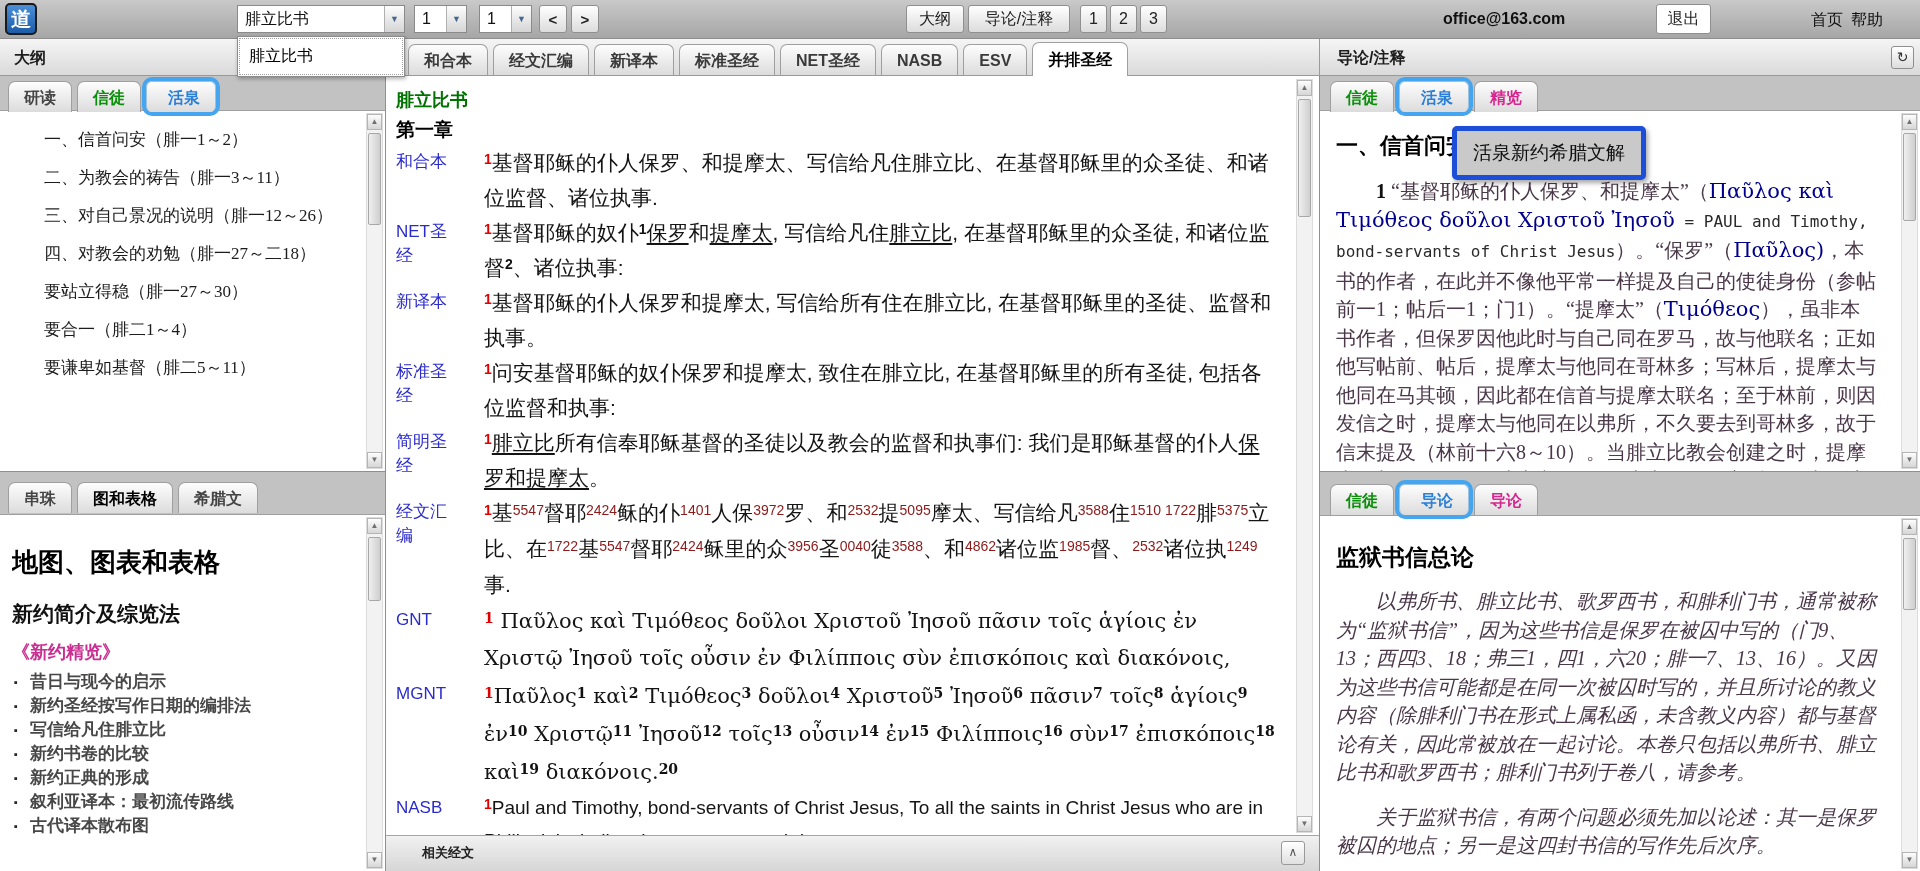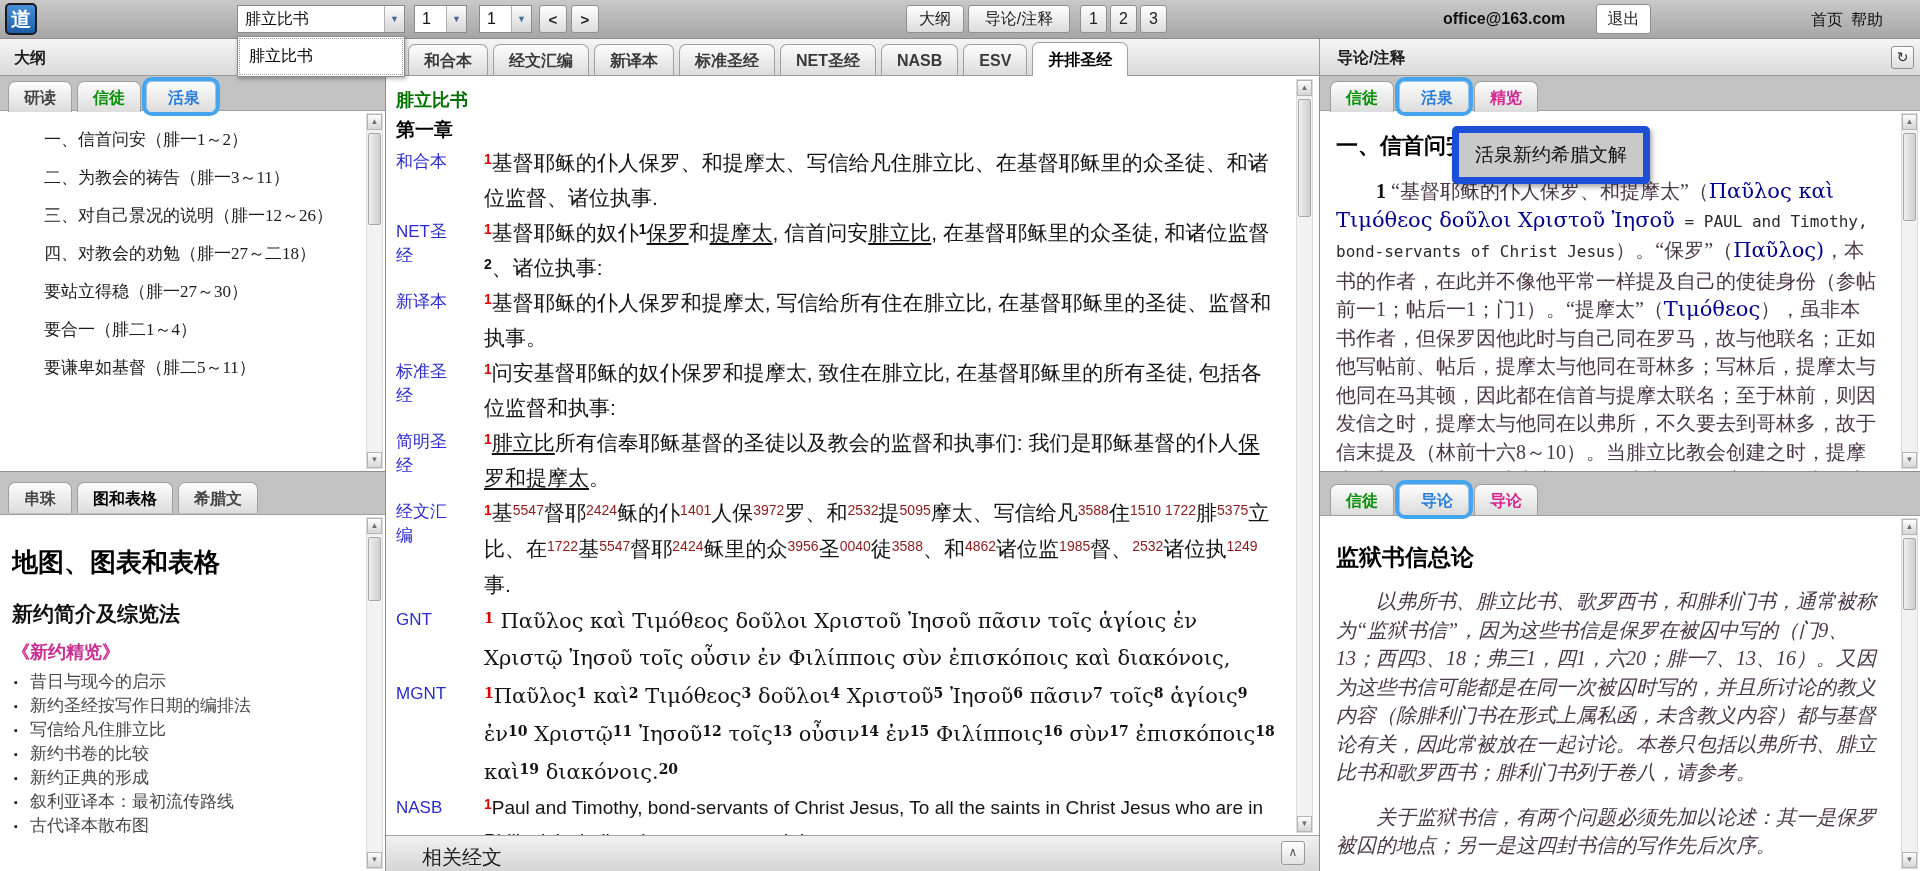--- a/index.html
+++ b/index.html
@@ -25,21 +25,21 @@
           border:1px solid #8f8f8f;border-radius:3px;font-size:15px;color:#222;
           display:flex;align-items:center;justify-content:center;box-sizing:border-box;}
   #btn-prev{left:539px;width:28px;font-weight:bold;}
   #btn-next{left:571px;width:28px;font-weight:bold;}
   #btn-outline{left:906px;width:58px;font-size:16px;}
   #btn-intro{left:968px;width:102px;font-size:16px;}
   #btn-p1{left:1080px;width:27px;font-size:16px;}
   #btn-p2{left:1110px;width:27px;font-size:16px;}
   #btn-p3{left:1140px;width:27px;font-size:16px;}
   #account{position:absolute;top:10px;left:1443px;font-weight:bold;font-size:16px;color:#101010;}
-  #btn-logout{left:1596px;top:4px;width:55px;height:30px;background:#fff;font-size:16px;}
+  #btn-logout{left:1656px;top:4px;width:55px;height:30px;background:#fff;font-size:16px;}
   #home-help{position:absolute;top:10px;left:1811px;font-size:16px;color:#101010;}
   #home-help span{margin-right:8px;cursor:pointer;}
 
   
   .subbar{position:absolute;top:39px;left:0;width:1920px;height:37px;box-sizing:border-box;
           background:linear-gradient(#f5f5f5,#dadada);border-bottom:1px solid #9a9a9a;z-index:5;}
   .subbar .vdiv{position:absolute;top:0;height:37px;width:1px;background:#9a9a9a;}
   #pane-title-left{position:absolute;left:14px;top:9px;font-weight:bold;font-size:16px;color:#1d1d1d;}
   #pane-title-right{position:absolute;left:1337px;top:9px;font-weight:bold;font-size:16px;color:#1d1d1d;}
   #refresh-btn{position:absolute;left:1891px;top:7px;width:23px;height:23px;box-sizing:border-box;
@@ -80,21 +80,21 @@
   .outline-item{font-family:"Liberation Serif",serif;font-size:17px;color:#1c1c1c;
                 text-indent:2em;margin:15px 0;line-height:23px;cursor:pointer;}
 
   
   #resources-box{position:absolute;left:0;top:514px;width:385px;height:357px;background:#fff;
                  border-top:1px solid #9f9f9f;box-sizing:border-box;overflow:hidden;}
   #resources-content{position:absolute;left:12px;top:0;right:40px;bottom:0;overflow:hidden;}
   #map-title{font-size:26px;font-weight:bold;color:#000;margin:30px 0 8px;}
   #map-subtitle{font-family:"Liberation Serif",serif;font-size:21px;font-weight:bold;color:#111;margin:20px 0 6px;}
   #series-title{font-family:"Liberation Serif",serif;font-size:18px;font-weight:bold;color:#c92f90;margin:12px 0 6px;}
-  #map-links{list-style:none;margin:2px 0 0;padding:0;}
+  #map-links{list-style:none;margin:2px 0 0;padding:0;font-weight:bold;}
   .map-link{font-family:"Liberation Serif",serif;font-size:17px;color:#474747;line-height:24px;
             padding-left:18px;position:relative;cursor:pointer;}
   .map-link::before{content:"▪";position:absolute;left:2px;top:0;color:#222;font-size:11px;}
 
   
   #center-panel{position:absolute;left:385px;top:76px;width:935px;height:795px;background:#fff;
                 border-left:1px solid #8f8f8f;border-right:1px solid #8f8f8f;box-sizing:border-box;overflow:hidden;}
   #bible-content{position:absolute;left:10px;top:12px;right:44px;bottom:36px;overflow:hidden;}
   #book-title{color:#007200;font-weight:bold;font-size:18px;margin:0 0 5px;}
   #chapter-title{font-weight:bold;font-size:19px;color:#000;margin:4px 0 2px;}
@@ -107,36 +107,36 @@
   .vtext.greekn{font-size:21px;line-height:38px;font-family:"DejaVu Serif","Liberation Serif",serif;}
   .vtext.nasb{font-size:19px;line-height:33px;}
   .sup{font-size:14px;font-weight:bold;vertical-align:top;position:relative;top:-3px;}
   .sup.red{color:#e00000;}
   .sup.blk{color:#111;}
   .sup.st{color:#8b1a1a;font-size:14px;font-weight:normal;}
   .useg{text-decoration:underline;text-underline-offset:3px;}
   .grseg{font-family:"DejaVu Serif","Liberation Serif",serif;}
   #related-bar{position:absolute;left:0;bottom:0;width:100%;height:36px;box-sizing:border-box;
                background:linear-gradient(#f1f1f1,#d6d6d6);border-top:1px solid #a5a5a5;}
-  #related-label{position:absolute;left:36px;top:8px;font-weight:normal;font-size:20px;color:#222;}
+  #related-label{position:absolute;left:36px;top:8px;font-weight:bold;font-size:13px;color:#222;}
   #related-collapse{position:absolute;right:14px;top:5px;width:24px;height:24px;box-sizing:border-box;
                     border:1px solid #999;border-radius:3px;background:linear-gradient(#fff,#e0e0e0);
                     text-align:center;line-height:21px;font-size:12px;color:#555;cursor:pointer;}
 
   
   #rt-box{position:absolute;left:1320px;top:110px;width:600px;height:362px;background:#fff;box-sizing:border-box;
           border-top:1px solid #9f9f9f;border-bottom:1px solid #8f8f8f;overflow:hidden;}
   #rt-content{position:absolute;left:16px;top:6px;right:40px;bottom:0;overflow:hidden;}
   #rt-heading{font-family:"Liberation Serif",serif;font-weight:bold;font-size:22px;color:#000;margin:14px 0 16px;}
   #rt-para{font-family:"Liberation Serif",serif;font-size:20px;line-height:28.5px;color:#4a3749;text-indent:2em;}
   .vn{font-weight:bold;color:#111;}
   .rgr{font-family:"DejaVu Serif","Liberation Serif",serif;color:#00008b;font-size:21px;}
   .enseg{font-family:"DejaVu Sans Mono","Liberation Mono",monospace;font-size:16px;color:#2a2a2a;}
   #tooltip{position:absolute;left:1452px;top:126px;padding:9px 16px;background:#c9c9c9;
-           border:7px solid #1d4ed8;border-radius:5px;box-shadow:2px 3px 5px rgba(0,0,0,.35);
+           border:5px solid #1d4ed8;border-radius:5px;box-shadow:2px 3px 5px rgba(0,0,0,.35);
            font-size:19px;color:#111;z-index:40;white-space:nowrap;}
   #rb-box{position:absolute;left:1320px;top:515px;width:600px;height:356px;background:#fff;
           border-top:1px solid #9f9f9f;box-sizing:border-box;overflow:hidden;}
   #rb-heading{font-family:"Liberation Serif",serif;font-weight:bold;font-size:23px;color:#000;
               margin:26px 0 14px;padding-left:16px;}
   .rb-para{font-family:"Liberation Serif",serif;font-size:20px;line-height:28.5px;color:#4a3749;
            text-indent:2em;margin:0 0 16px;padding:0 40px 0 16px;font-style:italic;}
 
   
   #book-menu{position:absolute;left:237px;top:36px;width:168px;background:#fff;box-sizing:border-box;
@@ -256,21 +256,21 @@
   <div id="bible-content">
     <div id="book-title">腓立比书</div>
     <div id="chapter-title">第一章</div>
     <div id="bible-rows">
         <div class="vrow">
           <div class="vlabel">和合本</div>
           <div class="vtext cjk"><span class="sup red">1</span><span>基督耶稣的仆人保罗、和提摩太、写信给凡住腓立比、在基督耶稣里的众圣徒、和诸位监督、诸位执事.</span></div>
         </div>
         <div class="vrow">
           <div class="vlabel">NET圣经</div>
-          <div class="vtext cjk"><span class="sup red">1</span><span>基督耶稣的奴仆</span><span class="sup blk">1</span><span class="useg">保罗</span><span>和</span><span class="useg">提摩太</span><span>, 信首问安</span><span class="useg">腓立比</span><span>, 在基督耶稣里的众圣徒, 和诸位监督</span><span class="sup blk">2</span><span>、诸位执事:</span></div>
+          <div class="vtext cjk"><span class="sup red">1</span><span>基督耶稣的奴仆</span><span class="sup blk">1</span><span class="useg">保罗</span><span>和</span><span class="useg">提摩太</span><span>, 写信给凡住</span><span class="useg">腓立比</span><span>, 在基督耶稣里的众圣徒, 和诸位监督</span><span class="sup blk">2</span><span>、诸位执事:</span></div>
         </div>
         <div class="vrow">
           <div class="vlabel">新译本</div>
           <div class="vtext cjk"><span class="sup red">1</span><span>基督耶稣的仆人保罗和提摩太, 写信给所有住在腓立比, 在基督耶稣里的圣徒、监督和执事。</span></div>
         </div>
         <div class="vrow">
           <div class="vlabel">标准圣经</div>
           <div class="vtext cjk"><span class="sup red">1</span><span>问安基督耶稣的奴仆保罗和提摩太, 致住在腓立比, 在基督耶稣里的所有圣徒, 包括各位监督和执事:</span></div>
         </div>
         <div class="vrow">

